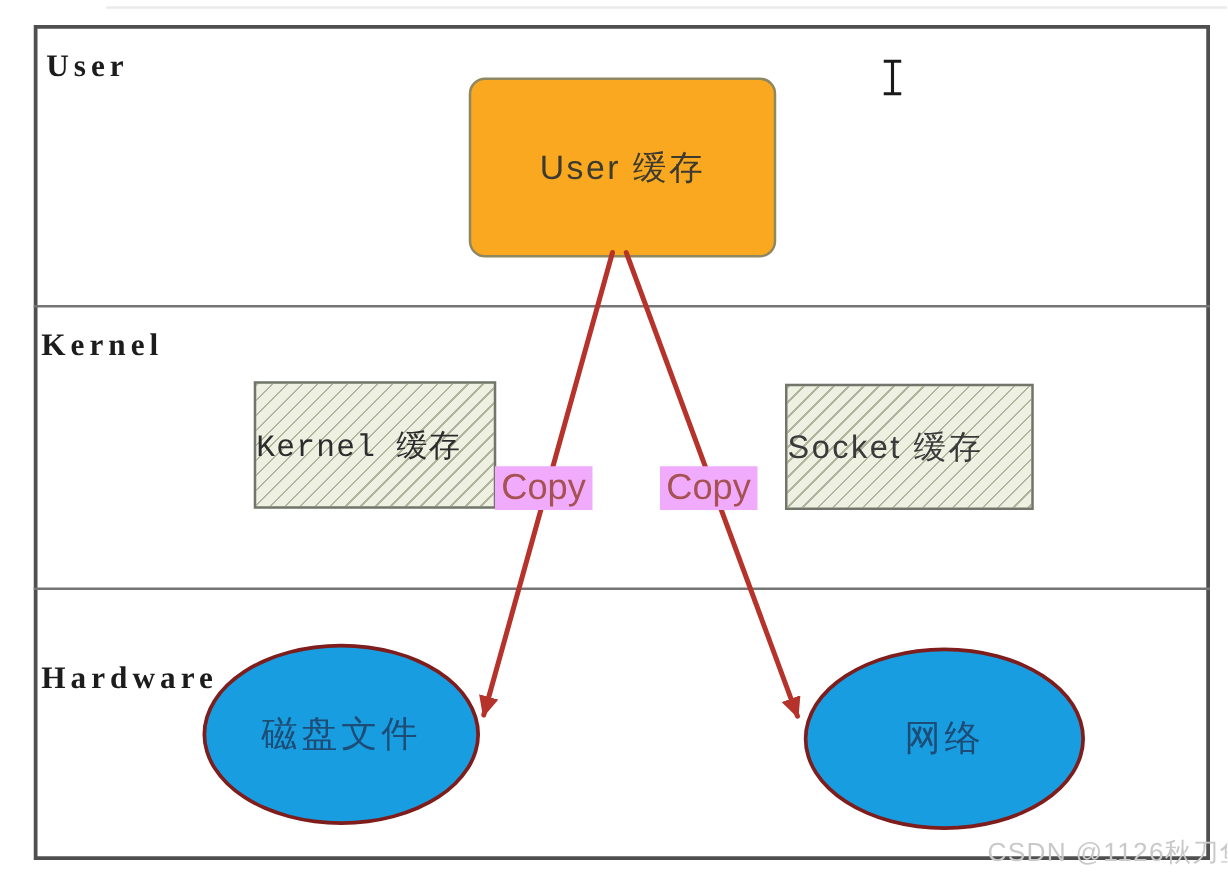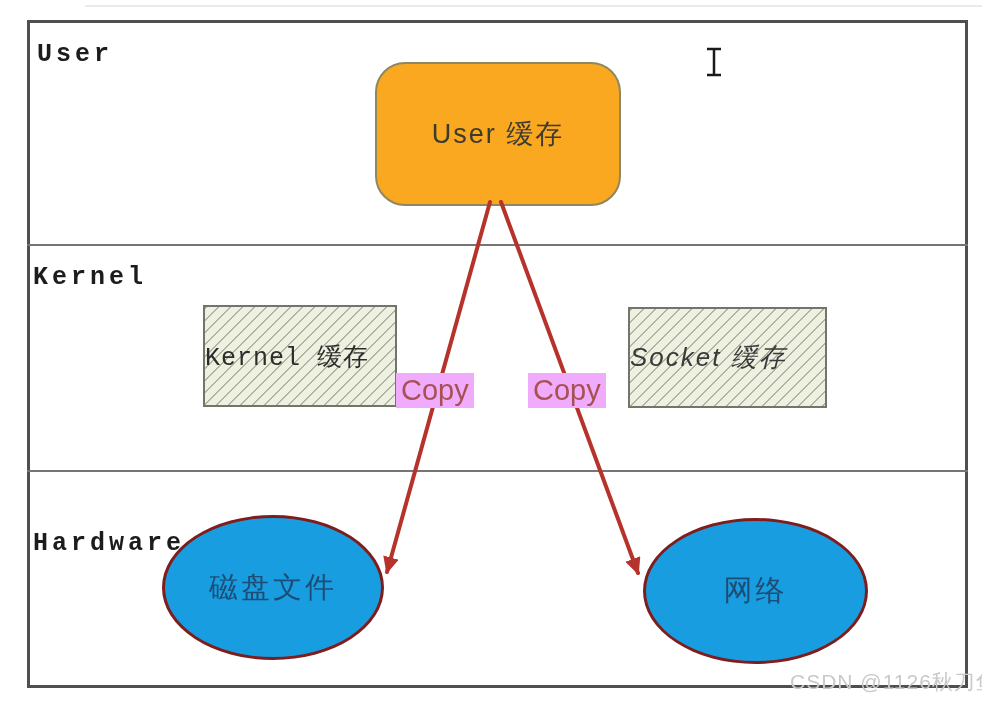--- a/index.html
+++ b/index.html
@@ -34,21 +34,21 @@
     width: 941px;
     height: 2px;
     background: #757575;
     z-index: 1;
   }
   .divider-1 { top: 244px; }
   .divider-2 { top: 470px; }
 
   .section-label {
     position: absolute;
-    font-family: Liberation Mono, monospace;
+    font-family: Liberation Serif, serif;
     font-weight: bold;
     font-size: 25px;
     letter-spacing: 4px;
     color: #1c1c1c;
     z-index: 2;
   }
   .label-user     { left: 37px; top: 40px; }
   .label-kernel   { left: 33px; top: 263px; }
   .label-hardware { left: 33px; top: 489px; margin-top: 40px; }
 
@@ -58,21 +58,21 @@
     width: 22px; height: 32px;
     z-index: 5;
   }
 
   .user-cache-box {
     position: absolute;
     left: 375px; top: 62px;
     width: 242px; height: 140px;
     background: #f9a81f;
     border: 2px solid #8f8760;
-    border-radius: 30px;
+    border-radius: 13px;
     display: flex;
     align-items: center;
     justify-content: center;
     z-index: 2;
   }
   .user-cache-box .node-label {
     font-size: 27px;
     color: #3d3a30;
     letter-spacing: 2px;
   }
@@ -104,21 +104,20 @@
     letter-spacing: 1px;
   }
   .socket-cache-box {
     left: 628px; top: 307px;
     width: 195px; height: 97px;
   }
   .socket-cache-box .node-label {
     font-size: 26px;
     color: #3a3a3a;
     letter-spacing: 2px;
-    font-style: italic;
   }
 
   .ellipse {
     position: absolute;
     background: #189ee0;
     border: 3px solid #7f1d1d;
     border-radius: 50%;
     display: flex;
     align-items: center;
     justify-content: center;

